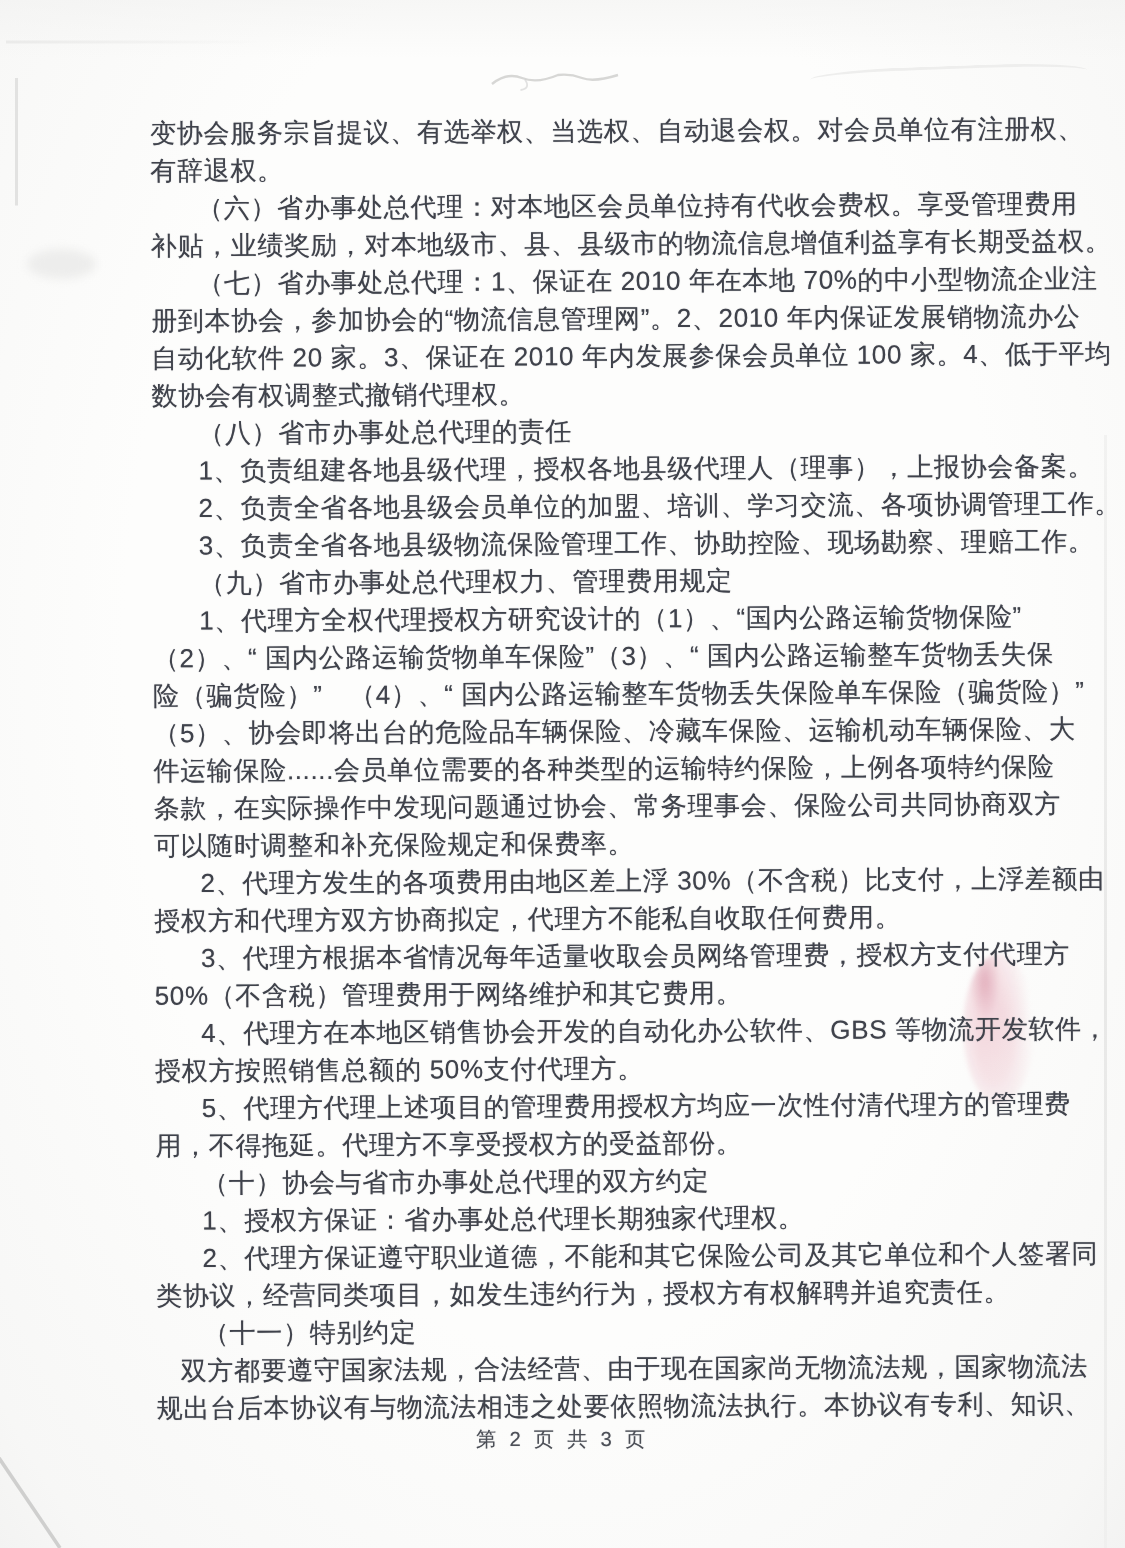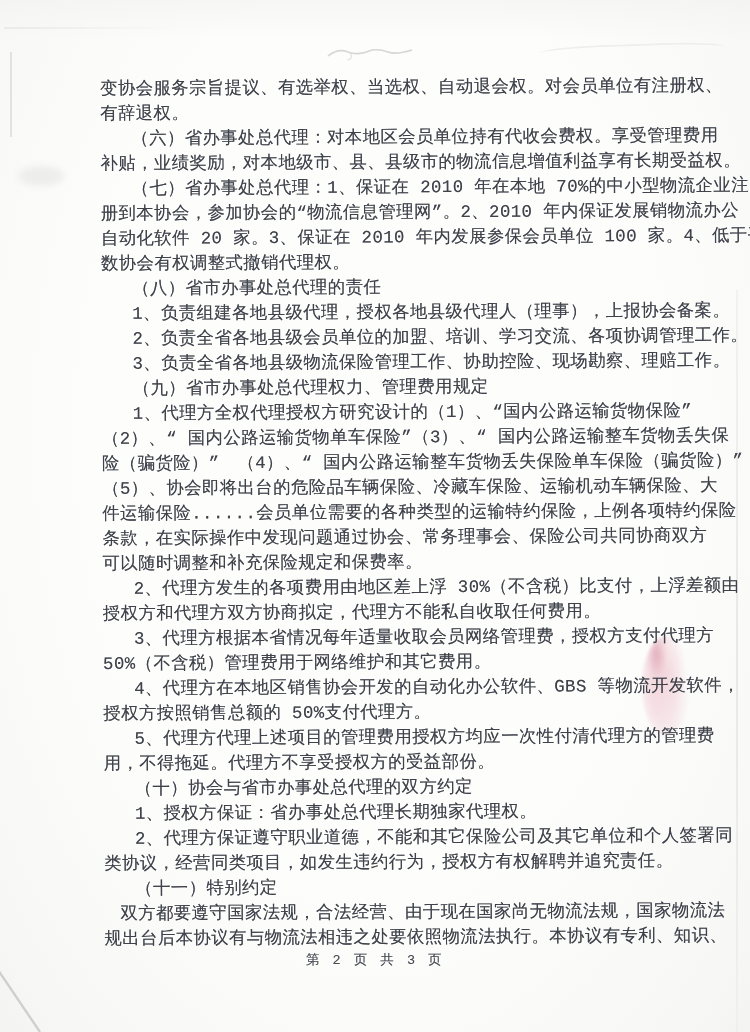--- a/index.html
+++ b/index.html
@@ -3,21 +3,21 @@
 <meta charset="utf-8">
 <style>
   html, body { margin: 0; padding: 0; background: #ffffff; }
   .scan {
     position: relative;
     width: 750px;
     height: 1032px;
     margin: 0 auto;
     overflow: hidden;
     background: radial-gradient(ellipse at 50% 42%, #fdfdfc 55%, #f7f7f6 92%, #f3f3f2 100%);
-    font-family: Liberation Mono, monospace;
+    font-family: Liberation Sans, sans-serif;
   }
   
   .scan::before {
     content: "";
     position: absolute; left: 0; top: 0; width: 100%; height: 46px;
     background: linear-gradient(#f1f1f0, rgba(255,255,255,0) 85%);
     opacity: .55; pointer-events: none;
   }
   .body-text {
     position: absolute;

